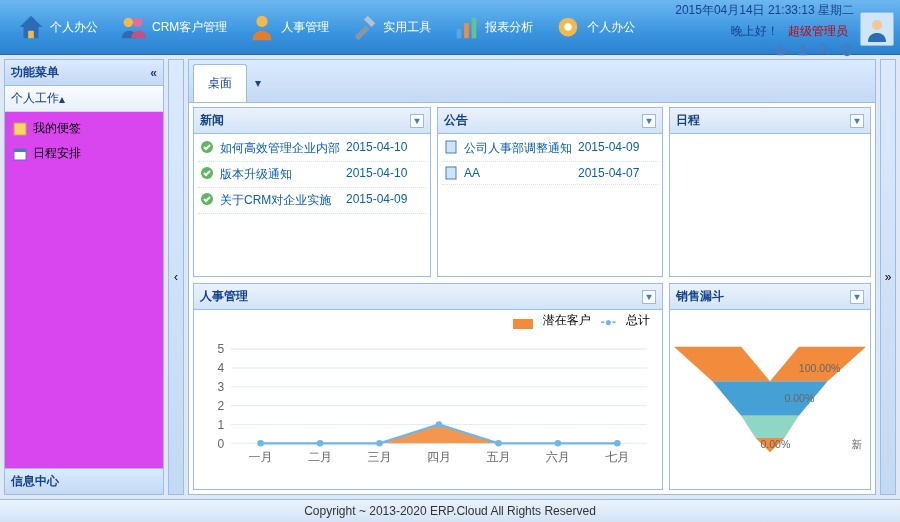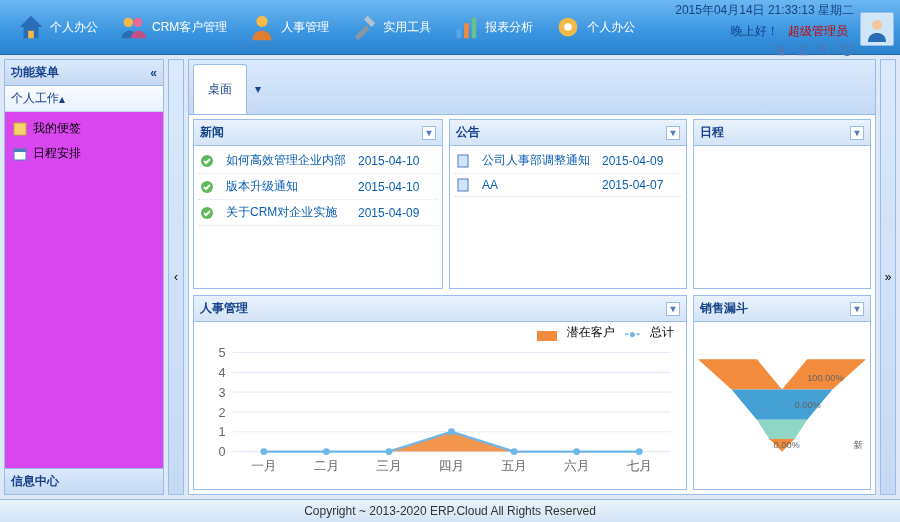--- a/index.html
+++ b/index.html
@@ -17,28 +17,28 @@
 .workspace{flex:1;display:flex;padding:4px;gap:4px;min-height:0}
 .sidebar{width:160px;display:flex;flex-direction:column;background:#d946ef;border:1px solid #99bce8}
 .side-title{background:linear-gradient(#dbeafe,#c4d9f3);color:#15428b;font-weight:bold;padding:4px 6px;border-bottom:1px solid #99bce8;display:flex;justify-content:space-between;align-items:center}
 .side-section{background:linear-gradient(#fafcff,#e8f0fb);padding:4px 6px;border-bottom:1px solid #c5d6ed;color:#15428b;display:flex;justify-content:flex-start;align-items:center;cursor:pointer}
 .side-list{flex:1;padding:4px 0;overflow:auto}
 .side-list .item{padding:4px 8px;display:flex;align-items:center;gap:6px;color:#000;cursor:pointer}
 .side-bottom{background:linear-gradient(#dbeafe,#c4d9f3);padding:4px 6px;border-top:1px solid #99bce8;color:#15428b;font-weight:bold}
 .collapse-btn{width:16px;height:100%;background:linear-gradient(#dbeafe,#c4d9f3);border:1px solid #99bce8;display:flex;align-items:center;justify-content:center;cursor:pointer}
 .main{flex:1;display:flex;flex-direction:column;min-width:0}
 .tabs{background:linear-gradient(#dbeafe,#c4d9f3);border:1px solid #99bce8;border-bottom:none;display:flex;align-items:center;padding:4px 4px 0}
-.tab{background:#fff;border:1px solid #99bce8;border-bottom:none;border-radius:3px 3px 0 0;padding:16px 14px;color:#15428b;cursor:pointer;margin-right:2px}
+.tab{background:#fff;border:1px solid #99bce8;border-bottom:none;border-radius:3px 3px 0 0;padding:10px 14px;color:#15428b;cursor:pointer;margin-right:2px}
 .tab-chevron{padding:2px 6px;cursor:pointer;color:#15428b}
 .panels{flex:1;border:1px solid #99bce8;background:#fff;padding:4px;display:grid;grid-template-columns:1fr 1fr 1fr;grid-template-rows:170px 1fr;gap:6px;overflow:hidden}
 .panel{border:1px solid #99bce8;display:flex;flex-direction:column;background:#fff;min-height:0}
 .panel-hd{background:linear-gradient(#eaf2fb,#d3e4f7);border-bottom:1px solid #99bce8;padding:4px 6px;color:#15428b;font-weight:bold;display:flex;justify-content:space-between;align-items:center}
 .panel-hd .dd{width:14px;height:14px;border:1px solid #99bce8;background:#fff;display:flex;align-items:center;justify-content:center;cursor:pointer;font-size:10px;color:#4a7bbf}
 .panel-body{flex:1;overflow:hidden;padding:2px 4px}
-.row{display:flex;border-bottom:1px dotted #d5e2f2;padding:4px 2px;gap:12px;align-items:center}
+.row{display:flex;border-bottom:1px dotted #d5e2f2;padding:4px 2px;gap:6px;}
 .row a{color:#0b5fb4;text-decoration:none;flex:1;white-space:nowrap;overflow:hidden;text-overflow:ellipsis}
 .row .date{color:#0b5fb4;width:78px}
 .ico-check{width:14px;height:14px}
 .ico-doc{width:14px;height:14px}
 .chart-wrap{position:relative;height:100%}
 .legend{position:absolute;top:0;right:10px;display:flex;gap:10px;align-items:flex-end;background:rgba(255,255,255,0);padding:2px}
 .legend .box{width:20px;height:10px}
 .footer{background:linear-gradient(#eaf2fb,#d3e4f7);border-top:1px solid #99bce8;text-align:center;padding:4px;color:#333}
 .stats-big{grid-column:1/3}
 svg text{font-size:11px;fill:#666}

